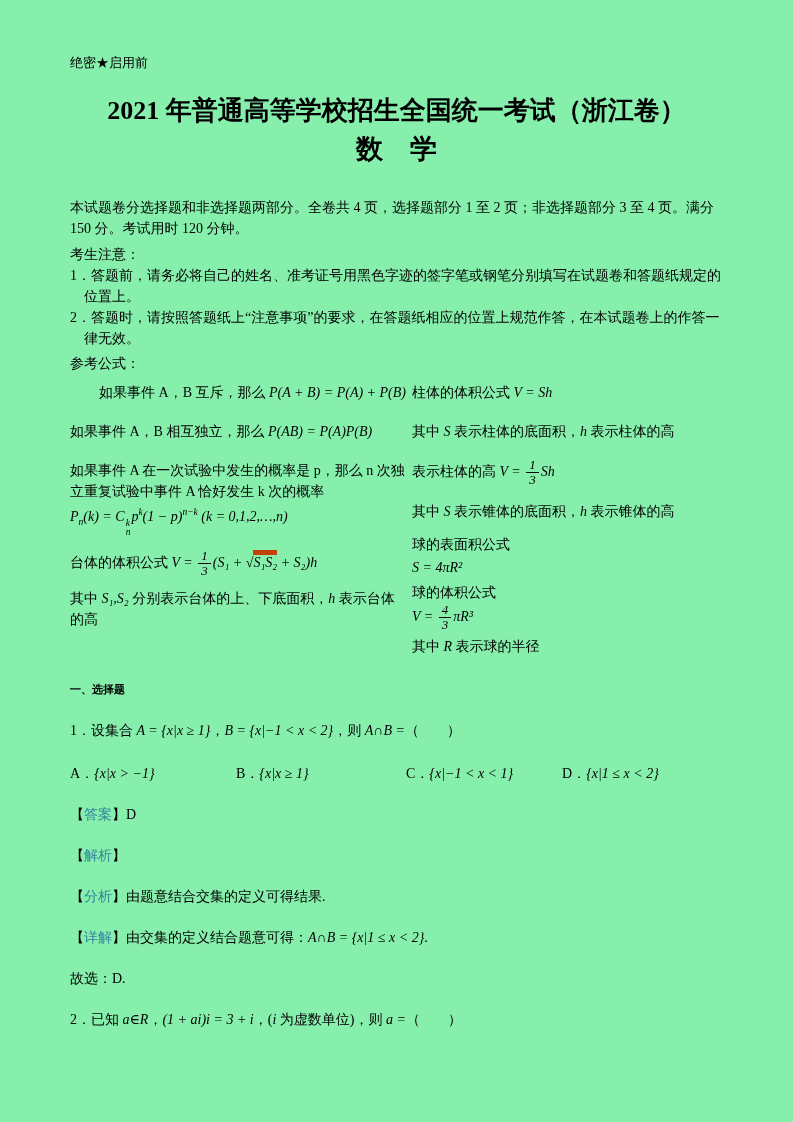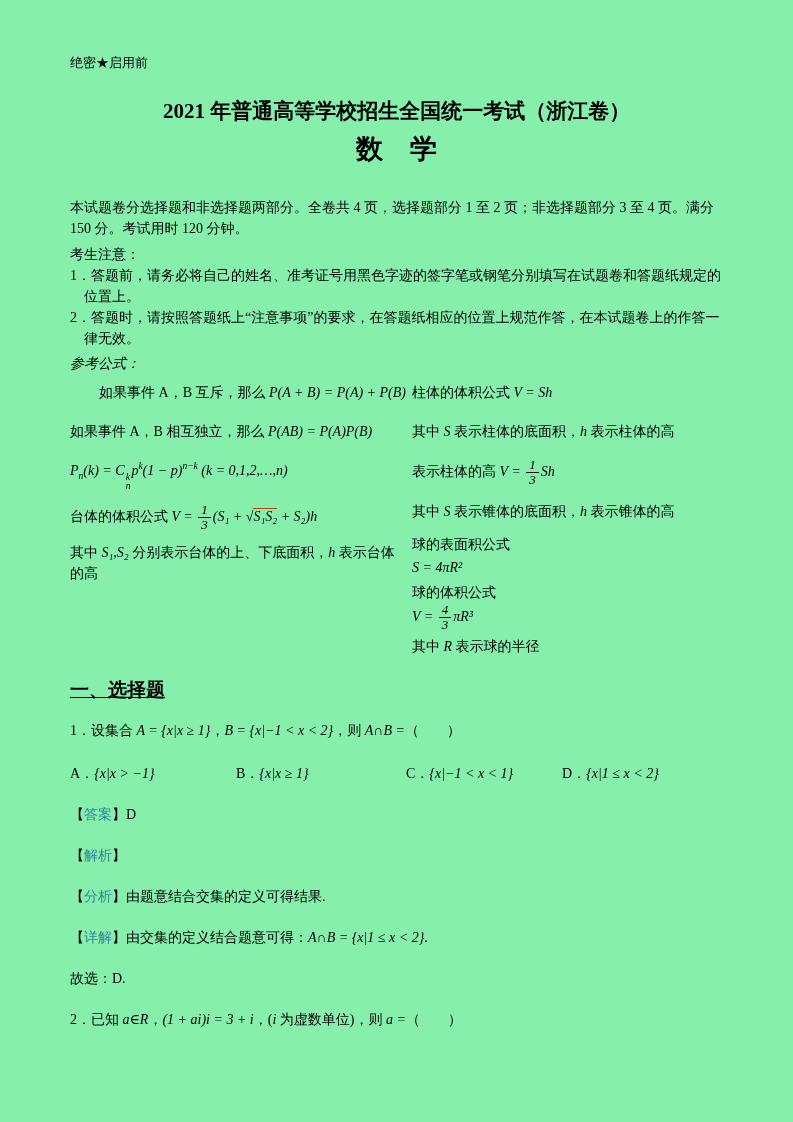--- a/index.html
+++ b/index.html
@@ -2,50 +2,50 @@
 <html><head>
 <meta charset="utf-8">
 <style>
   html,body{margin:0;padding:0;background:#9e9e9e;}
   .page{width:793px;height:1122px;margin:0 auto;background:#86efac;box-sizing:border-box;
         padding:52px 70px 30px 70px;
         font-family:"Liberation Serif","DejaVu Serif",serif;color:#000;
         font-size:14px;line-height:21px;overflow:hidden;}
   p{margin:0;padding:0;}
   .secrecy{font-size:13px;}
-  .title{text-align:center;font-size:21px;line-height:28px;font-weight:bold;margin:24px 0 0 0;}
+  .title{text-align:center;font-size:26px;line-height:28px;font-weight:bold;margin:24px 0 0 0;}
   .subject{text-align:center;font-size:27px;line-height:28px;font-weight:bold;margin:10px 0 0 0;}
   .summary{margin-top:34px;}
   .notice-heading{margin-top:5px;}
   .hang{padding-left:14px;text-indent:-14px;}
-  .formula-heading{margin-top:4px;font-style:italic;}
+  .formula-heading{margin-top:4px;}
   .formula-grid{display:grid;grid-template-columns:336px 1fr;column-gap:6px;margin-top:8px;}
   .math{font-style:italic;}
   .upright{font-style:normal;}
   .frac{display:inline-block;vertical-align:middle;text-align:center;margin:0 2px;font-size:13px;}
   .frac .fnum{display:block;padding:0 3px;border-bottom:1px solid #000;line-height:14px;}
   .frac .fden{display:block;padding:0 3px;line-height:14px;}
-  .radicand{border-top:1px solid #c2410c;}
+  .radicand{border-top:5px solid #c2410c;}
   sub,sup{font-size:9.5px;line-height:0;}
   .cstack{display:inline-flex;flex-direction:column;vertical-align:-5px;line-height:9px;font-size:9.5px;margin:0 1px;}
   .cstack span{display:block;}
   .r1{margin-bottom:18px;text-align:right;}
   .r2{margin-bottom:18px;}
   .r-intro{margin-bottom:4px;}
   .r-binom{margin-bottom:12px;}
   .r-frustum{margin-bottom:10px;}
   .rc1{margin-bottom:18px;}
   .rc2{margin-bottom:16px;}
   .rc3{margin-bottom:14px;}
   .rc4{margin-bottom:12px;}
   .rc5{margin-bottom:2px;}
   .rc6{margin-bottom:4px;}
   .rc7{margin-bottom:0;}
   .rc8{margin-bottom:4px;}
-  .sec-heading{font-weight:bold;font-size:19px;margin-top:22px;text-decoration:underline;}
+  .sec-heading{font-weight:bold;font-size:11px;margin-top:22px;}
   .stem{margin-top:20px;}
   .options{display:grid;grid-template-columns:166px 170px 156px auto;margin-top:22px;}
   .qa{margin-top:20px;}
   .label-hl{color:#31859B;}
 </style>
 </head>
 <body>
 
 <div class="page">
 
@@ -64,20 +64,21 @@
 
     <div>
       <p class="r1">
         <span>如果事件 A，B 互斥，那么</span>
         <span class="math">P(A + B) = P(A) + P(B)</span>
       </p>
       <p class="r2">
         <span>如果事件 A，B 相互独立，那么</span>
         <span class="math">P(AB) = P(A)P(B)</span>
       </p>
+      <p class="r-intro">如果事件 A 在一次试验中发生的概率是 p，那么 n 次独立重复试验中事件 A 恰好发生 k 次的概率</p>
       <p class="r-binom math">
         <span>P</span><sub>n</sub><span>(k) = C</span><span class="cstack">
             <span>k</span>
             <span>n</span>
           </span><span>p</span><sup>k</sup><span>(1 − p)</span><sup>n−k</sup><span> (k = 0,1,2,…,n)</span>
       </p>
       <p class="r-frustum">
         <span>台体的体积公式</span>
         <span class="math"><span>V = </span><span class="frac"><span class="fnum">1</span><span class="fden">3</span></span><span>(S₁ + </span><span class="upright">√</span><span class="radicand">S₁S₂</span><span> + S₂)h</span></span>
       </p>

